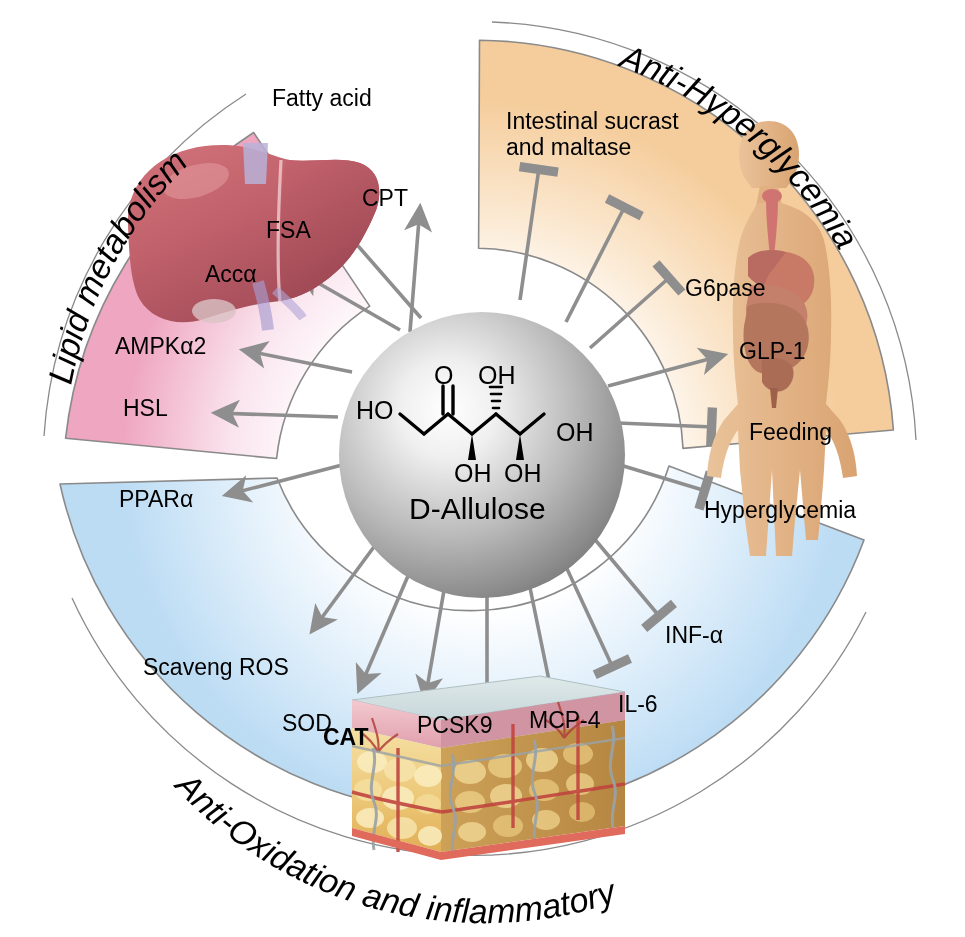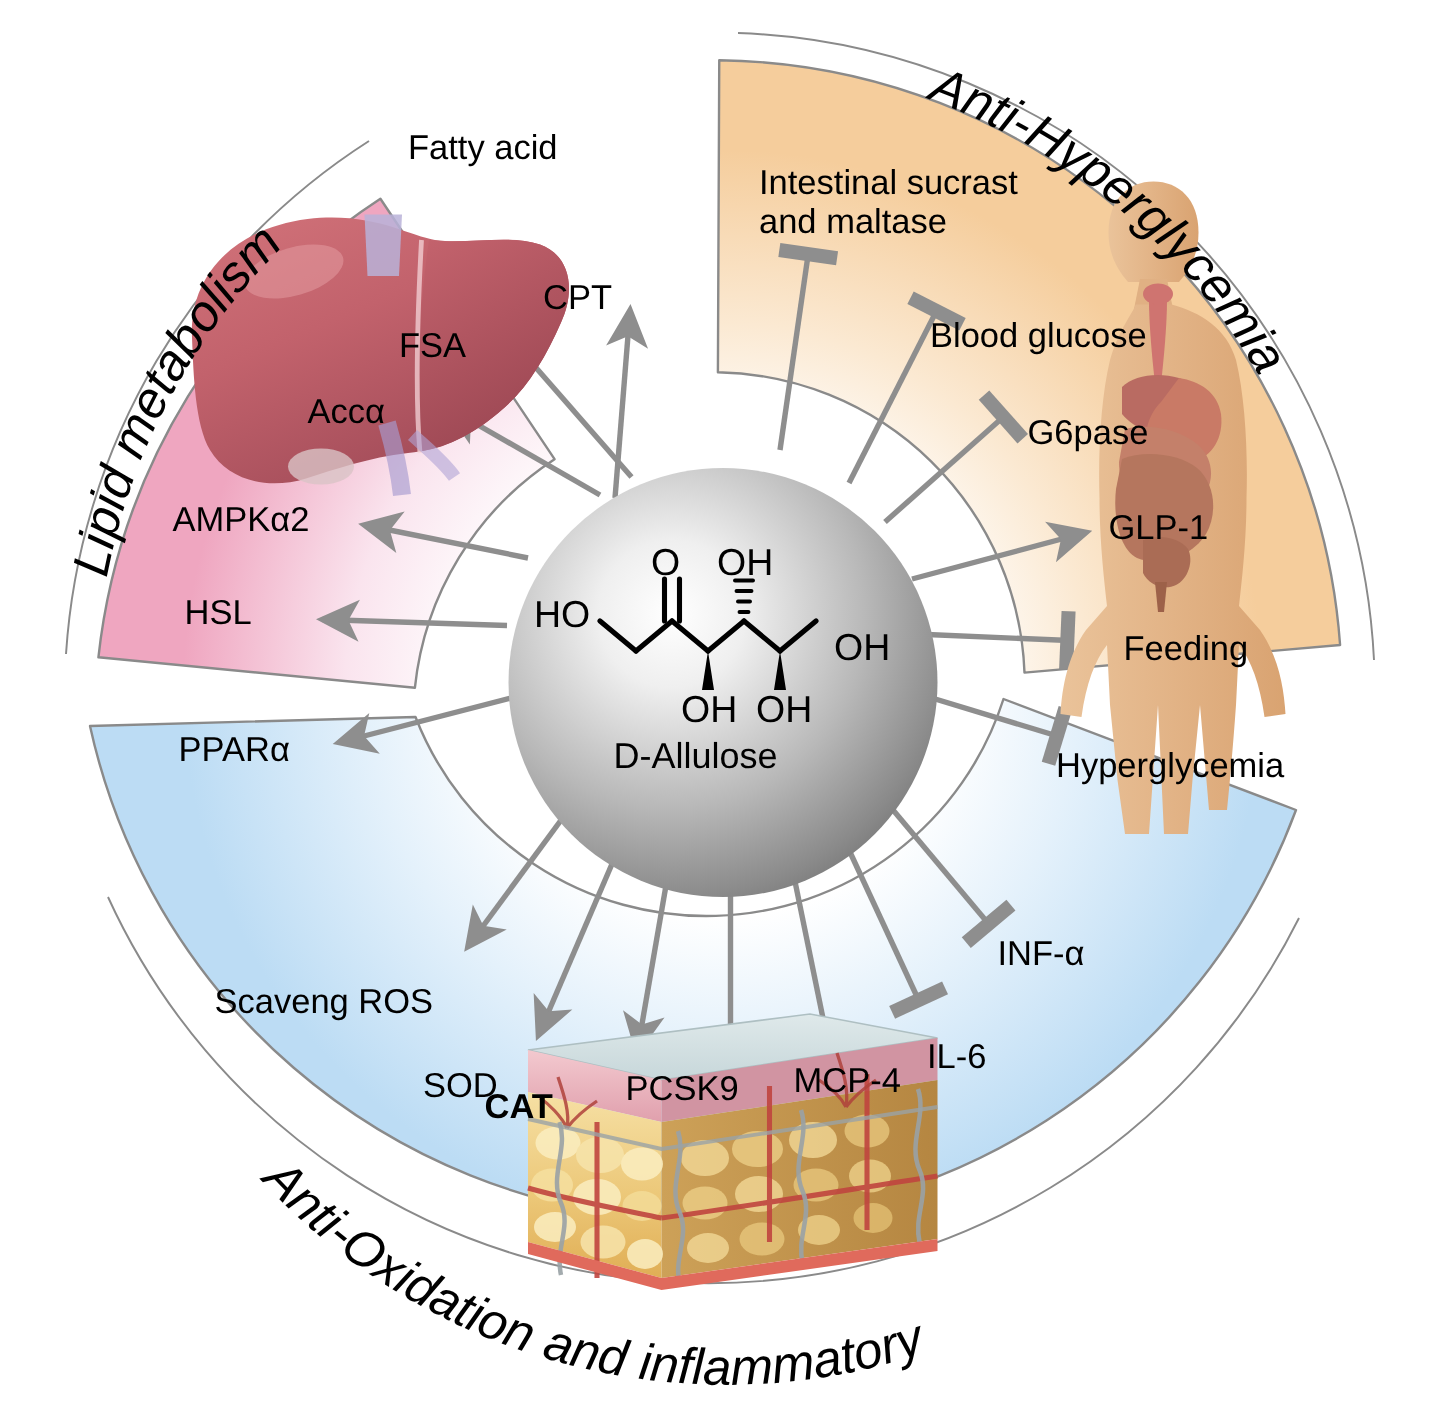--- a/index.html
+++ b/index.html
@@ -2,21 +2,21 @@
 <html><head>
 <meta charset="utf-8">
 <style>
   html,body{margin:0;padding:0;background:#ffffff;}
   body{font-family:"Liberation Sans","DejaVu Sans",sans-serif;}
   #stage{position:relative;width:965px;height:937px;background:#fff;overflow:hidden;}
   svg.layer{position:absolute;left:0;top:0;width:965px;height:937px;}
   .lbl{position:absolute;font-family:"Liberation Sans","DejaVu Sans",sans-serif;color:#000;white-space:nowrap;line-height:1.12;}
   .node-lbl{font-size:23px;}
   .node-lbl.two{white-space:normal;line-height:1.15;}
-  .center-name{font-size:24px;}
+  .center-name{font-size:30px;}
   .chem{font-size:25px;font-weight:400;}
 </style>
 </head>
 <body>
 
 <div id="stage">
 
   <svg class="layer" viewBox="0 0 965 937">
     <defs>
 
@@ -294,21 +294,20 @@
 
   <div class="lbl node-lbl" style="left:272px;top:86px;">Fatty acid</div>
   <div class="lbl node-lbl" style="left:362px;top:186px;text-align:right;">CPT</div>
   <div class="lbl node-lbl" style="left:266px;top:218px;">FSA</div>
   <div class="lbl node-lbl" style="left:205px;top:262px;">Accα</div>
   <div class="lbl node-lbl" style="left:115px;top:334px;">AMPKα2</div>
   <div class="lbl node-lbl" style="left:123px;top:396px;">HSL</div>
   <div class="lbl node-lbl" style="left:119px;top:487px;">PPARα</div>
 
   <div class="lbl node-lbl two" style="left:506px;top:108px;width:215px;">Intestinal sucrast and maltase</div>
-  <div class="lbl node-lbl" style="left:620px;top:211px;">Blood glucose</div>
   <div class="lbl node-lbl" style="left:685px;top:276px;">G6pase</div>
   <div class="lbl node-lbl" style="left:739px;top:339px;">GLP-1</div>
   <div class="lbl node-lbl" style="left:749px;top:420px;">Feeding</div>
   <div class="lbl node-lbl" style="left:704px;top:498px;">Hyperglycemia</div>
 
   <div class="lbl node-lbl" style="left:143px;top:655px;">Scaveng ROS</div>
   <div class="lbl node-lbl" style="left:282px;top:711px;">SOD</div>
   <div class="lbl node-lbl" style="left:323px;top:725px;font-weight:bold;">CAT</div>
   <div class="lbl node-lbl" style="left:417px;top:713px;">PCSK9</div>
   <div class="lbl node-lbl" style="left:529px;top:708px;">MCP-4</div>

